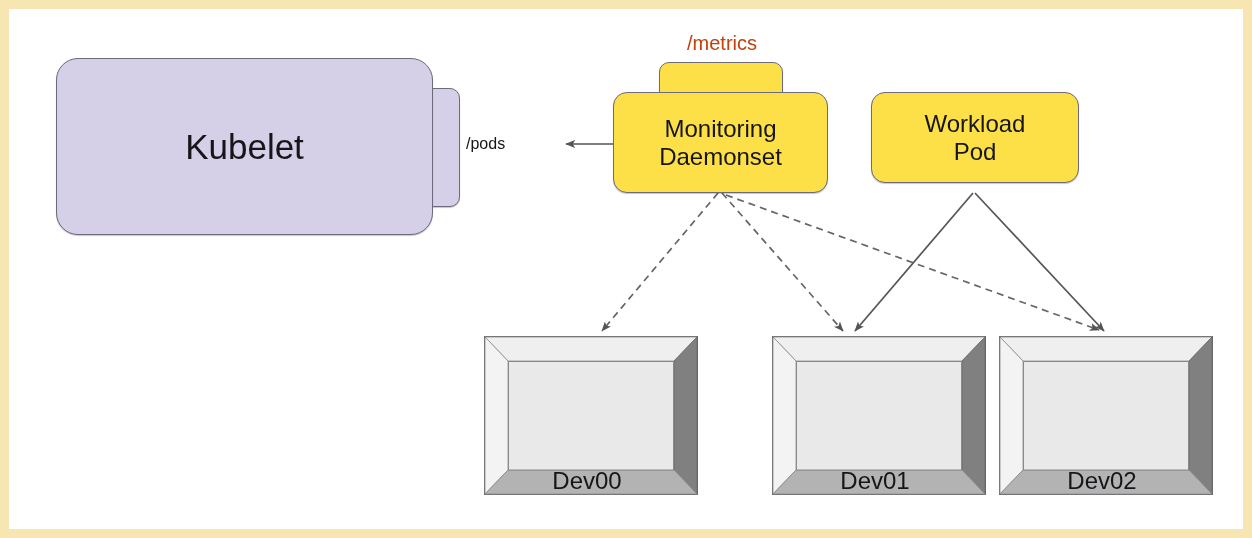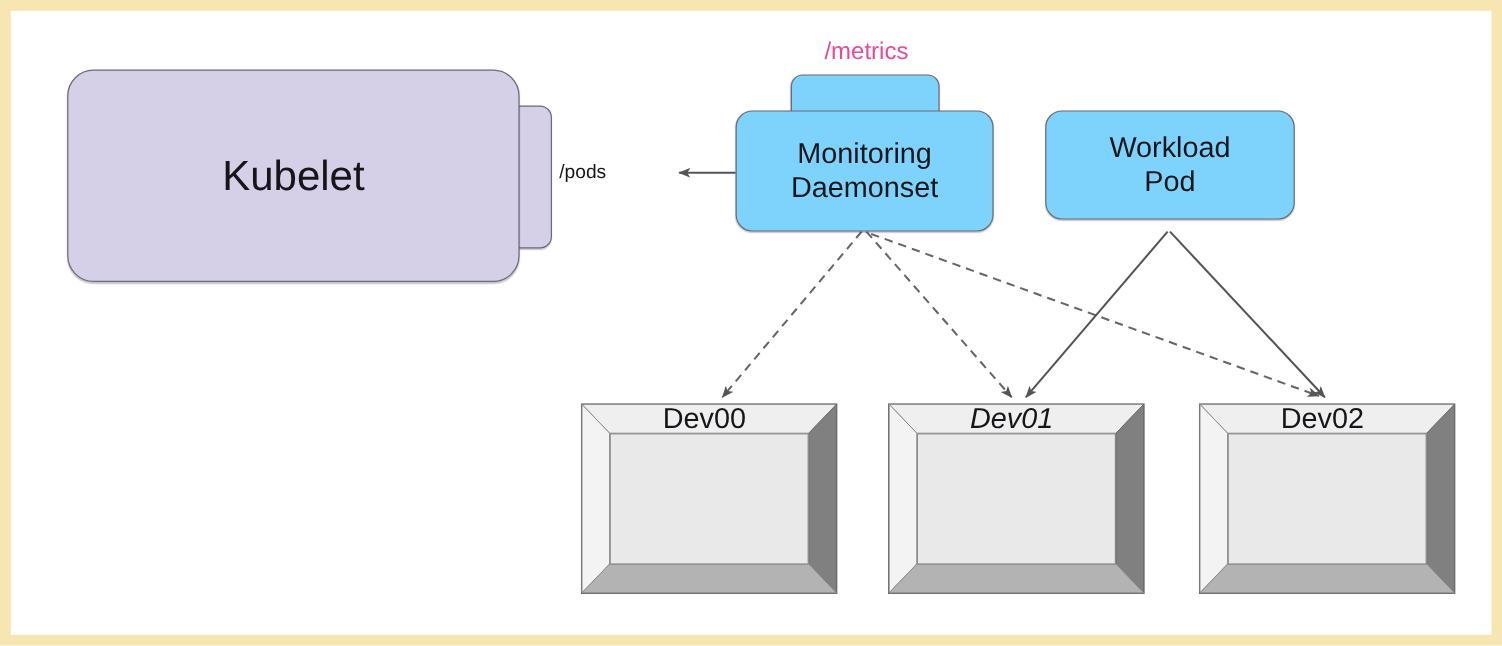--- a/index.html
+++ b/index.html
@@ -39,21 +39,21 @@
     justify-content: center;
     text-align: center;
   }
   
   .pod {
     border: 1.6px solid #6b6b7b;
     border-radius: 14px;
     box-shadow: 0 1px 1px rgba(0,0,0,0.22);
   }
   .pod-lav { background: #d5cfe7; }
-  .pod-blue { background: #7dd3fc; }
+  .pod-blue { background: #fde047; }
   .pod-label {
     color: #16161a;
     line-height: 1.14;
     white-space: pre-line;
   }
   
   #kubelet-box {
     left: 56px; top: 58px; width: 377px; height: 177px;
     border-radius: 22px;
     z-index: 3;
@@ -74,21 +74,21 @@
   }
   
   #mon-port {
     left: 659px; top: 62px; width: 124px; height: 46px;
     border-radius: 10px 10px 4px 4px;
     z-index: 2;
   }
   #mon-port-label {
     left: 640px; top: 30px; width: 164px; height: 26px;
     font-size: 20px;
-    color: #ec4899;
+    color: #c2410c;
     z-index: 4;
   }
   #mon-box {
     left: 613px; top: 92px; width: 215px; height: 101px;
     z-index: 3;
   }
   #mon-box .pod-label { font-size: 24px; }
   
   #wl-box {
     left: 871px; top: 92px; width: 208px; height: 91px;
@@ -102,27 +102,27 @@
     height: 159px;
     top: 336px;
     z-index: 3;
   }
   .device .bevel-svg { position: absolute; left: 0; top: 0; }
   .device .dev-label {
     position: absolute;
     left: 0; top: 0;
     width: 206px; height: 159px;
     display: flex;
-    align-items: flex-start;
+    align-items: flex-end;
     justify-content: center;
     font-size: 24px;
     color: #16161a;
   }
   #dev00 { left: 484px; }
-  #dev01 { left: 740px; font-style: italic; }
+  #dev01 { left: 772px; }
   #dev02 { left: 999px; padding-left: 25px; }
 </style>
 </head>
 <body>
 
 <div id="canvas">
   <div id="stage">
 
     <svg class="layer" viewBox="0 0 1252 538">
       <defs>

